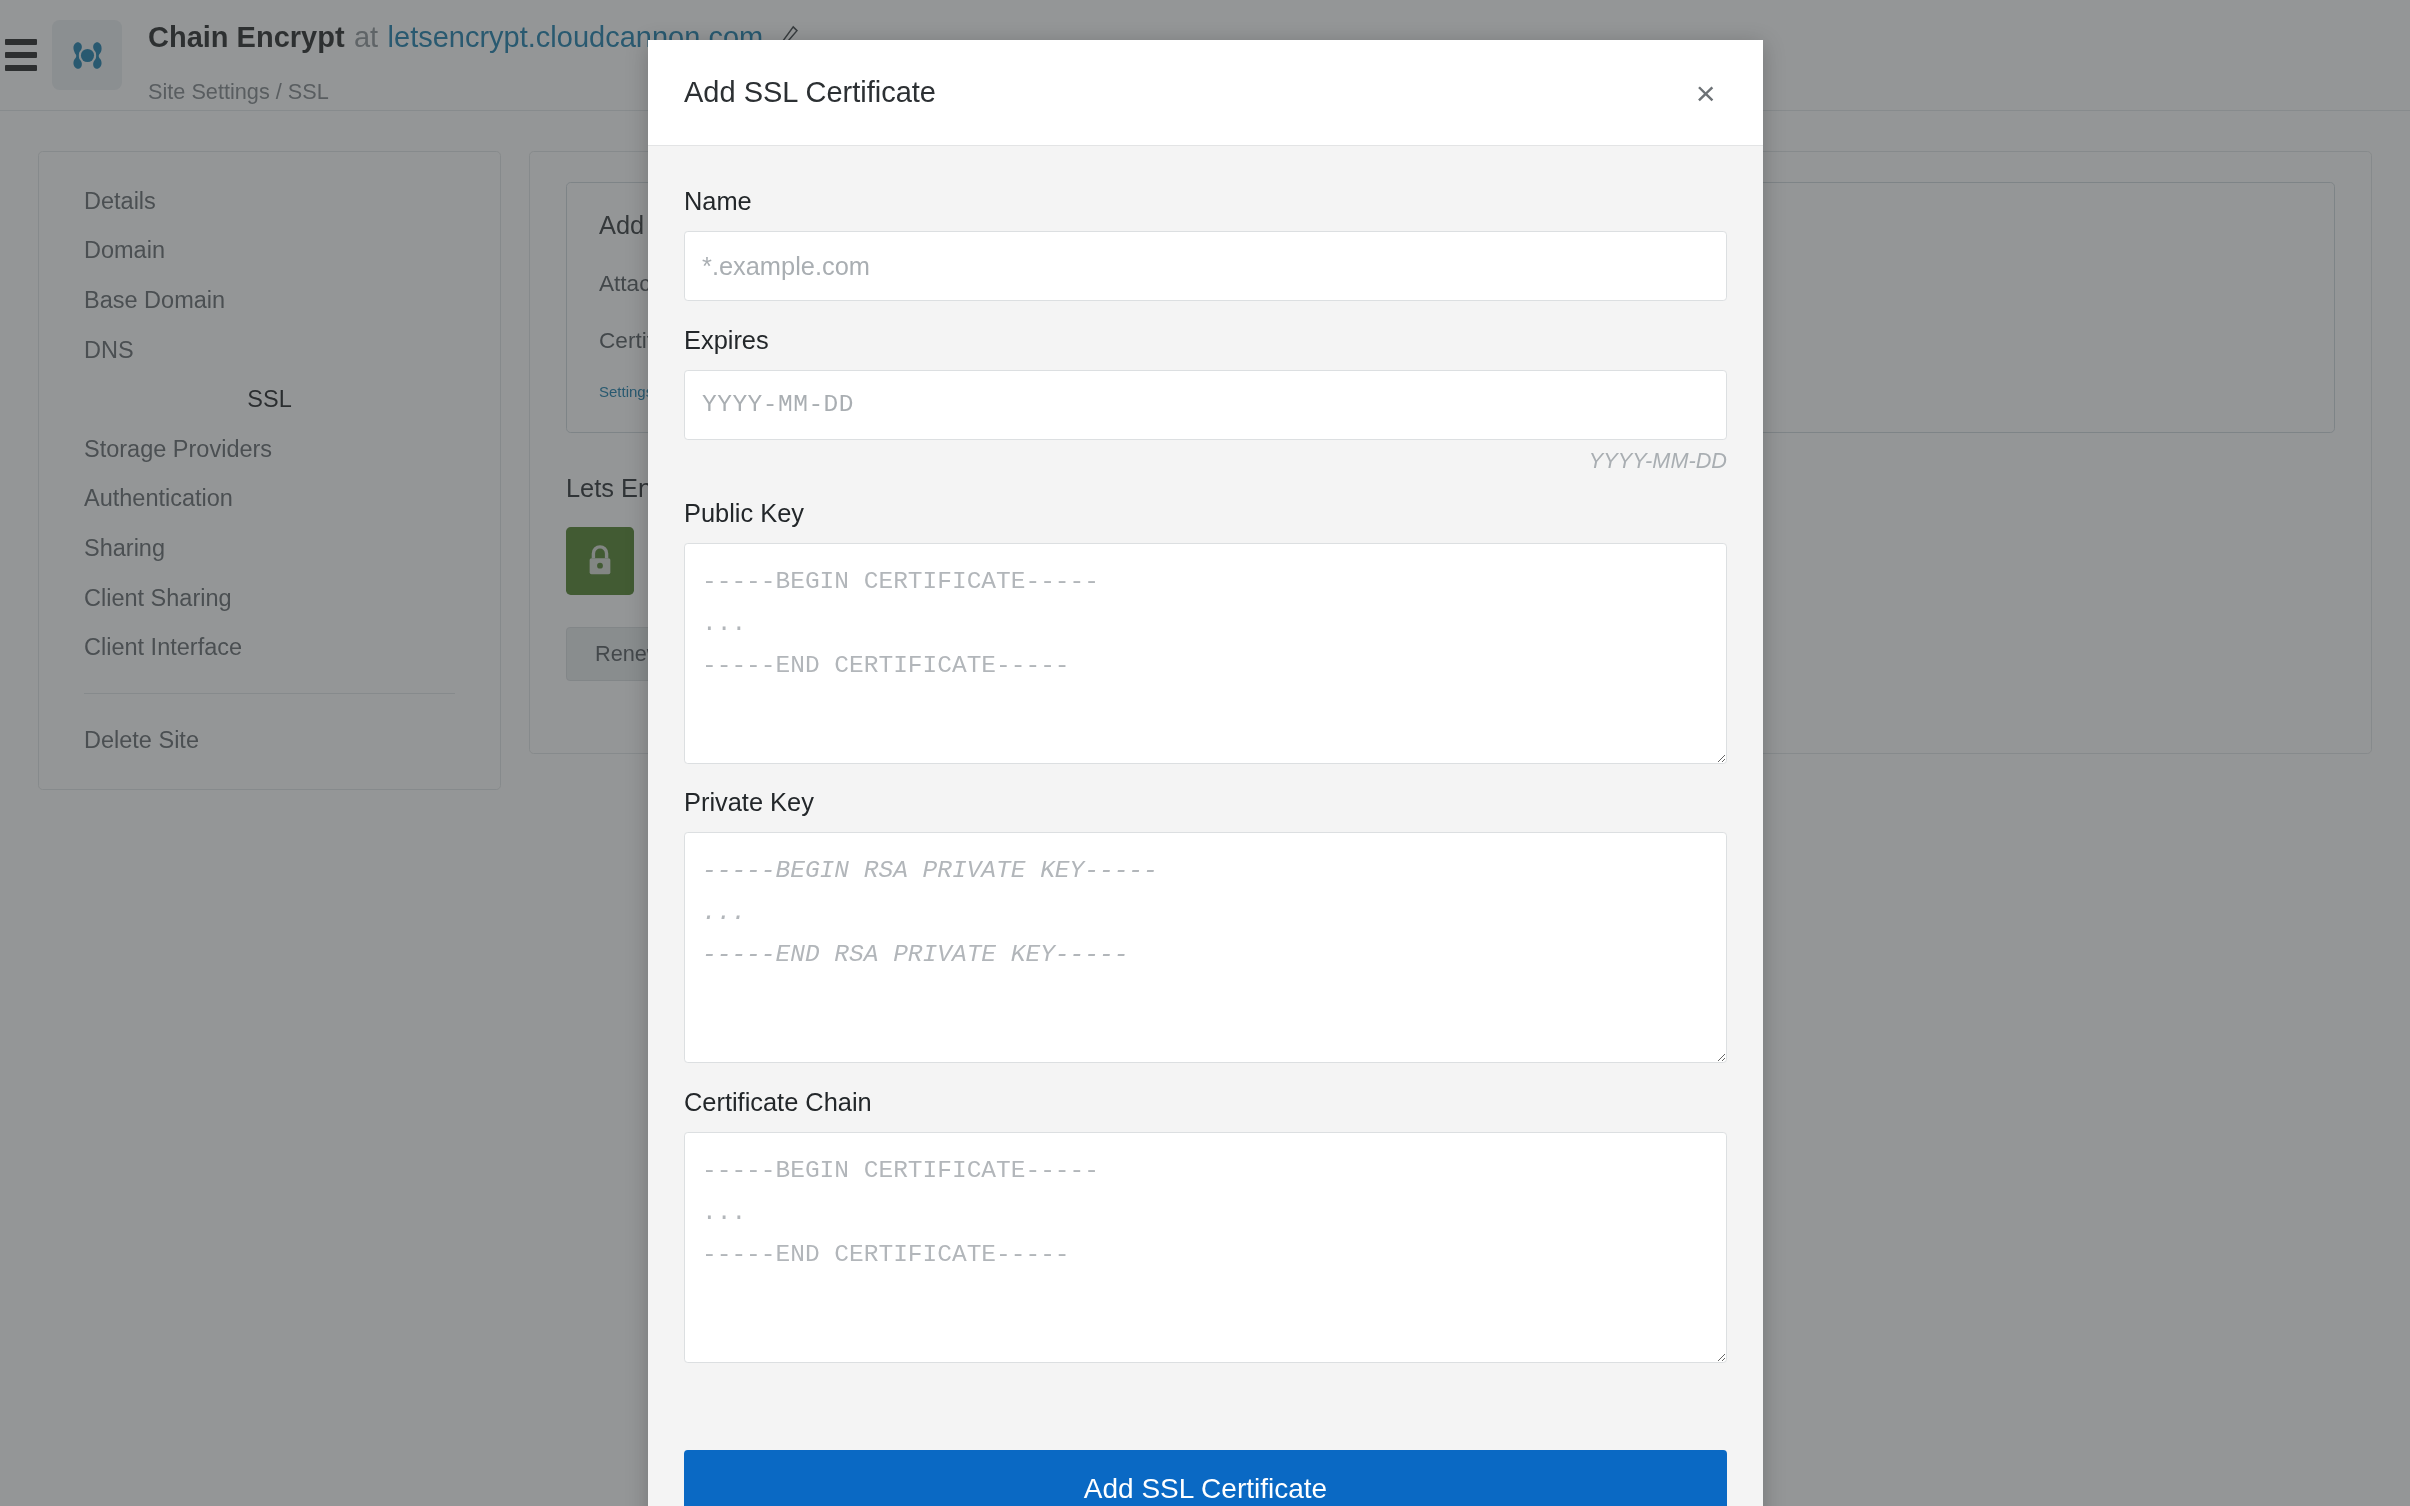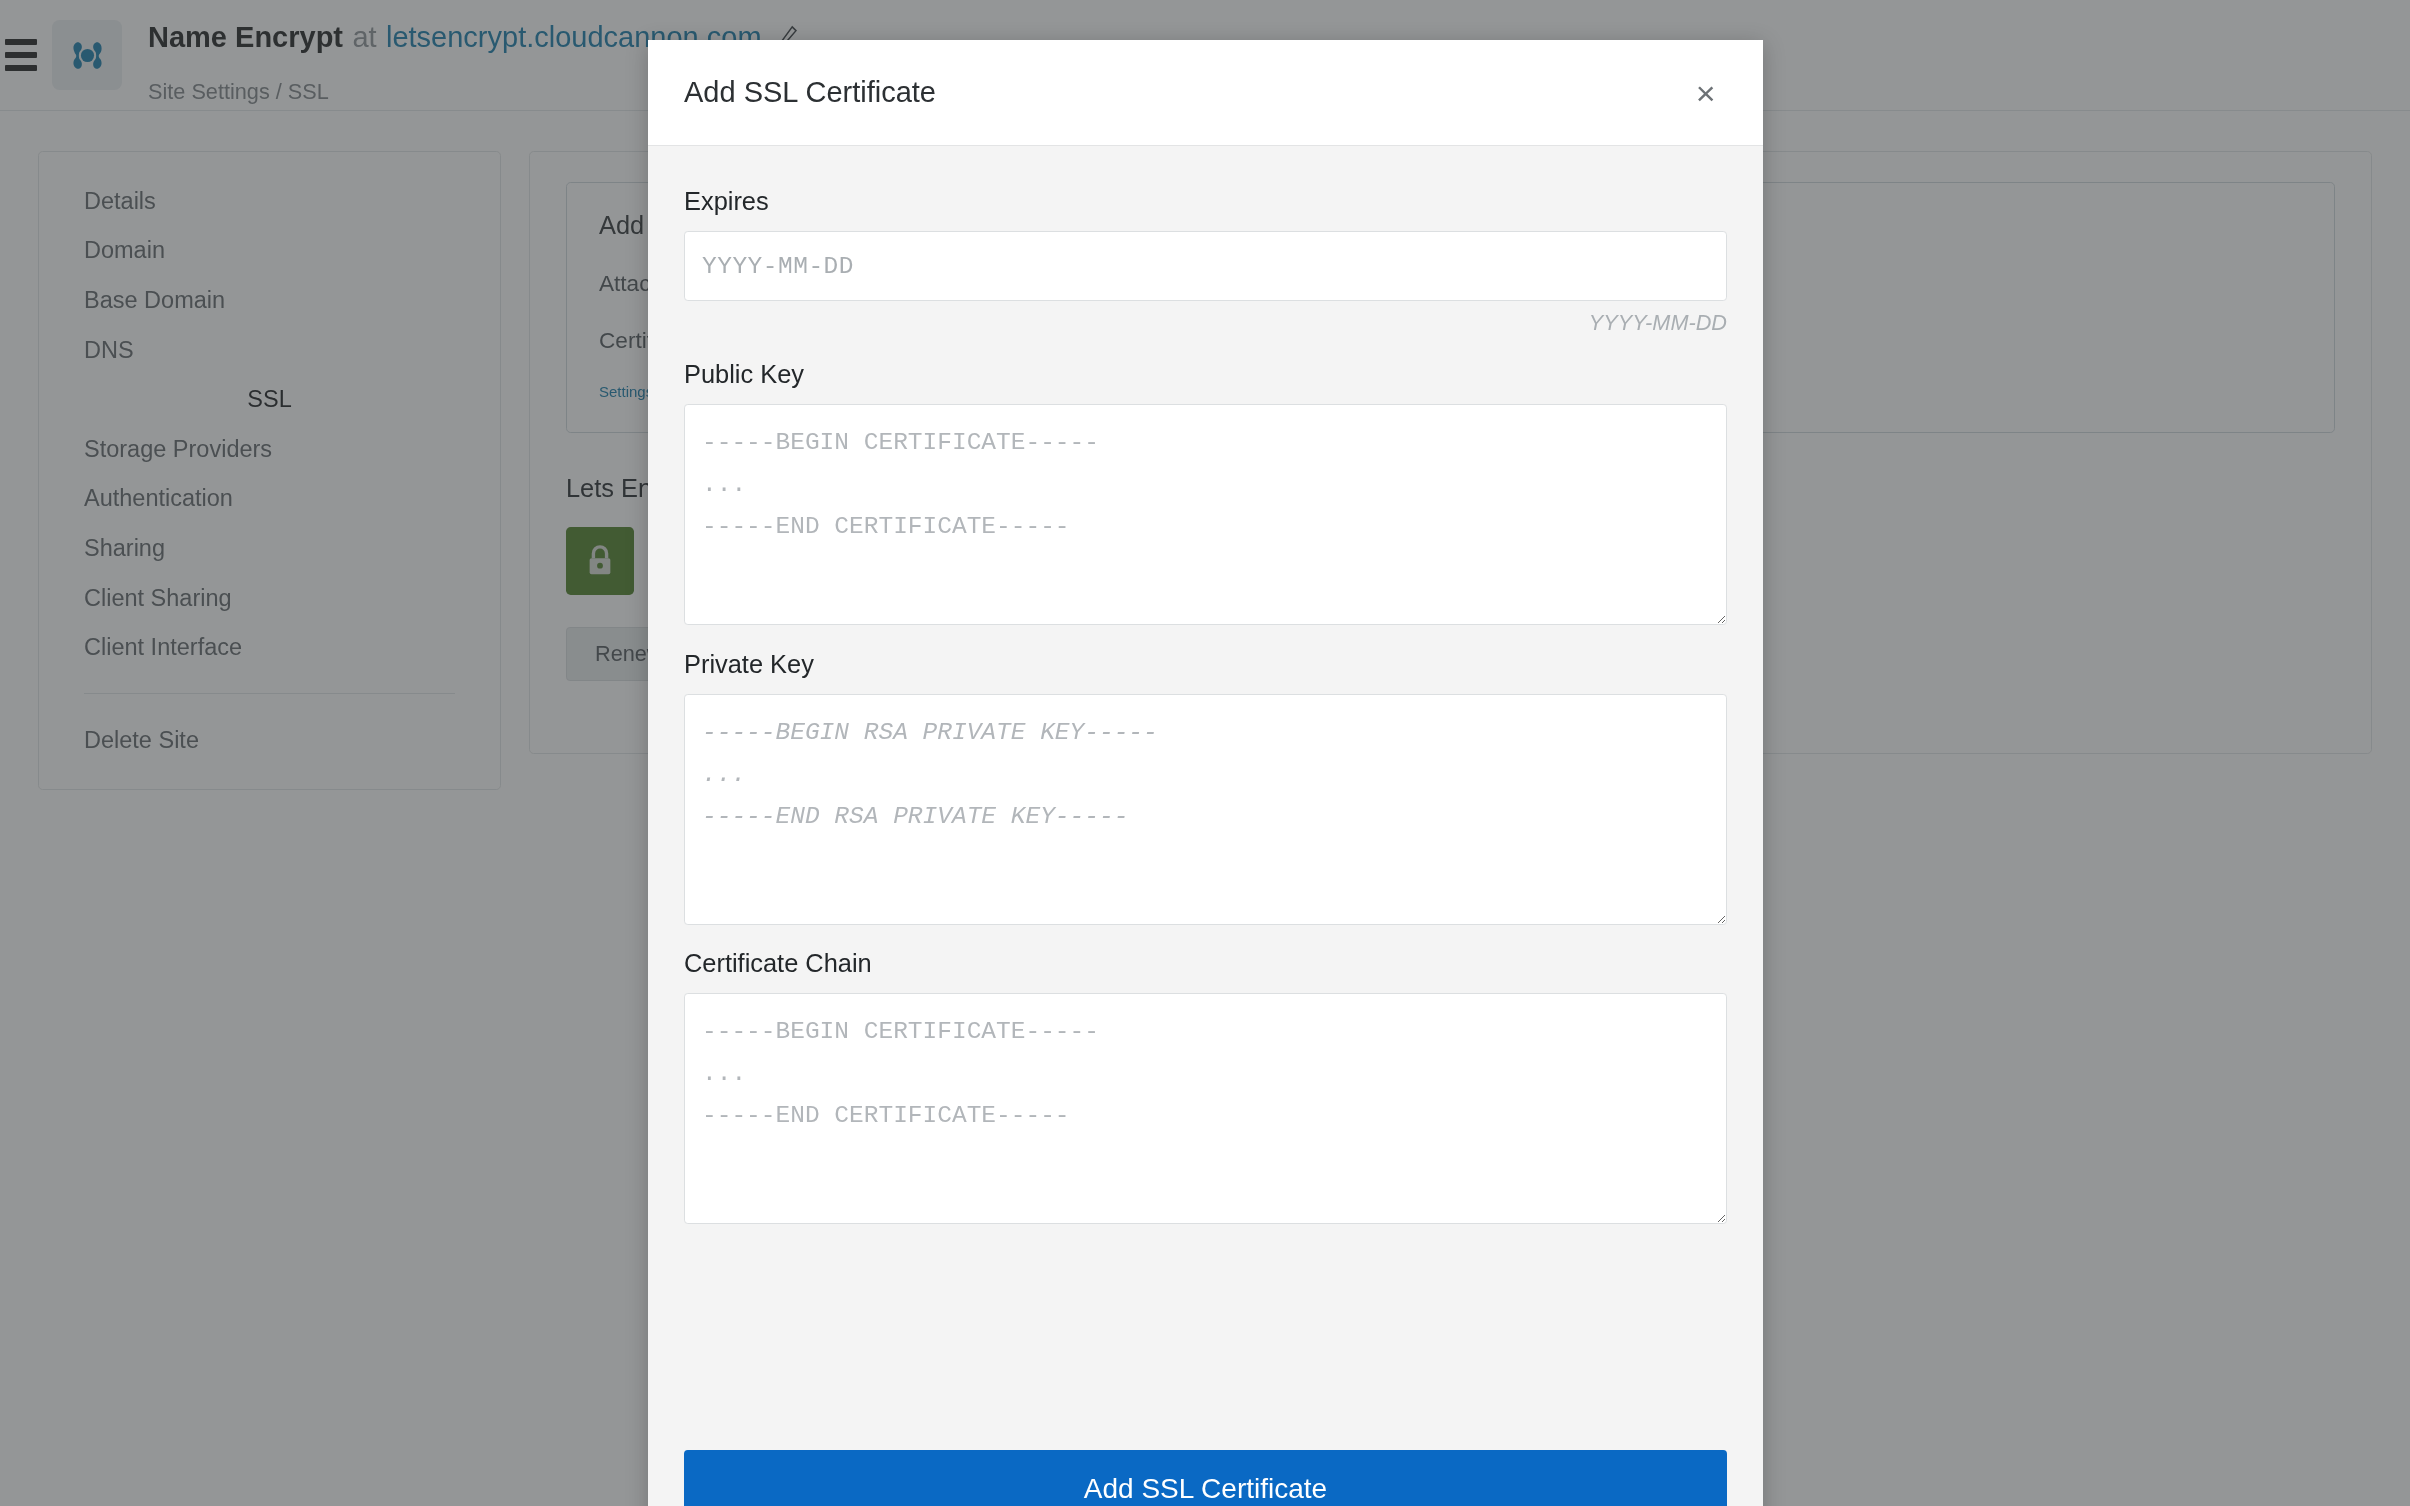--- a/index.html
+++ b/index.html
@@ -345,21 +345,21 @@
     <div class="site-logo">
       <svg width="45" height="45" viewBox="0 0 48 48" aria-hidden="true">
         <path d="M9 16c0-4 3-7 6-6 2 .7 3 2.5 3 5 0 2-1.2 3.5-2 4.5-.8 1-1.2 2-1.2 4.5s.4 3.5 1.2 4.5c.8 1 2 2.5 2 4.5 0 2.5-1 4.3-3 5-3 1-6-2-6-6 0-2 .8-3.5 1.6-4.5.8-1 1.4-1.8 1.4-3s-.6-2-1.4-3C9.8 19.5 9 18 9 16z" fill="#1279a8"></path>
         <path d="M39 16c0-4-3-7-6-6-2 .7-3 2.5-3 5 0 2 1.2 3.5 2 4.5.8 1 1.2 2 1.2 4.5s-.4 3.5-1.2 4.5c-.8 1-2 2.5-2 4.5 0 2.5 1 4.3 3 5 3 1 6-2 6-6 0-2-.8-3.5-1.6-4.5-.8-1-1.4-1.8-1.4-3s.6-2 1.4-3c.8-1 1.6-2.5 1.6-4.5z" fill="#1279a8"></path>
         <circle cx="24" cy="24" r="7" fill="#1279a8"></circle>
       </svg>
     </div>
 
     <div class="header-text">
       <div class="header-title-row">
-        <span class="site-name">Name Encrypt</span>
+        <span class="site-name">Chain Encrypt</span>
         <span class="at">at</span>
         <span class="site-url">letsencrypt.cloudcannon.com</span>
         <span class="pencil-icon">
           <svg width="21" height="24.5" viewBox="0 0 22 26" aria-hidden="true">
             <path d="M16 2 L20 6 L8 20 L3 22 L5 17 Z" fill="none" stroke="#34393d" stroke-width="1.6"></path>
           </svg>
         </span>
         <span class="beta-badge">BETA</span>
       </div>
       <div class="breadcrumb">Site Settings / SSL</div>
@@ -416,20 +416,24 @@
 
 <div class="modal" role="dialog">
 
   <div class="modal-header">
     <div class="modal-title">Add SSL Certificate</div>
     <button class="modal-close">×</button>
   </div>
 
   <div class="modal-body">
 
+    <div class="field">
+      <label class="field-label">Name</label>
+      <input class="text-input" type="text" placeholder="*.example.com" style="">
+    </div>
 
     <div class="field">
       <label class="field-label">Expires</label>
       <input class="text-input mono" type="text" placeholder="YYYY-MM-DD" style="">
       <span class="field-hint">YYYY-MM-DD</span>
     </div>
 
     <div class="field">
       <label class="field-label">Public Key</label>
       <textarea class="area-input area-public" placeholder="-----BEGIN CERTIFICATE-----

